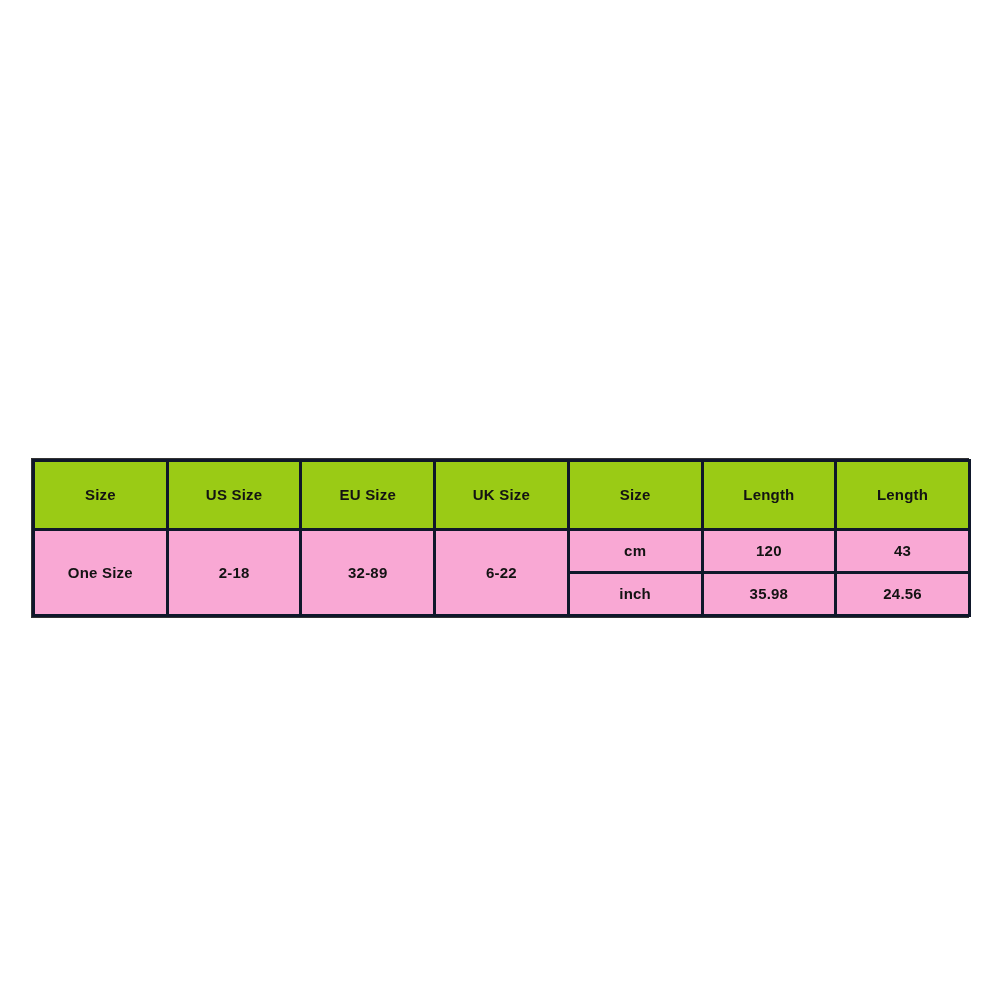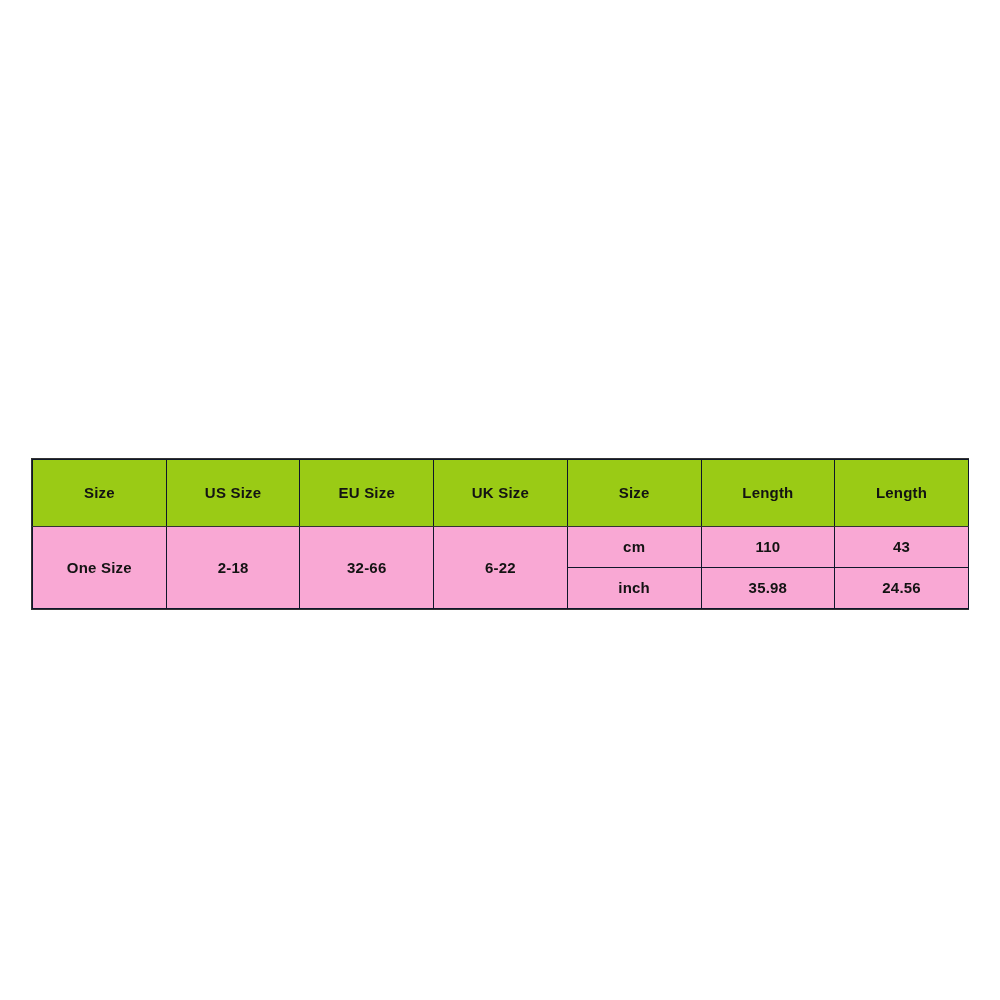--- a/index.html
+++ b/index.html
@@ -36,21 +36,21 @@
     width: 936px;
     background: #ffffff;
   }
 
   table.size-chart col {
     width: 133.714px;
   }
 
   table.size-chart th,
   table.size-chart td {
-    border: 1px solid #0f172a;
+    border: 3px solid #0f172a;
     text-align: center;
     vertical-align: middle;
     color: #131313;
     font-weight: bold;
     font-size: 15px;
     letter-spacing: 0.2px;
     padding: 0;
   }
 
   table.size-chart thead th {
@@ -101,24 +101,24 @@
           <th>UK Size</th>
           <th>Size</th>
           <th>Length</th>
           <th>Length</th>
         </tr>
       </thead>
       <tbody>
         <tr>
           <td class="span-cell" rowspan="2">One Size</td>
           <td class="span-cell" rowspan="2">2-18</td>
-          <td class="span-cell" rowspan="2">32-66</td>
+          <td class="span-cell" rowspan="2">32-89</td>
           <td class="span-cell" rowspan="2">6-22</td>
           <td>cm</td>
-          <td>110</td>
+          <td>120</td>
           <td>43</td>
         </tr>
         <tr>
           <td>inch</td>
           <td>35.98</td>
           <td>24.56</td>
         </tr>
       </tbody>
     </table>
   </div>

